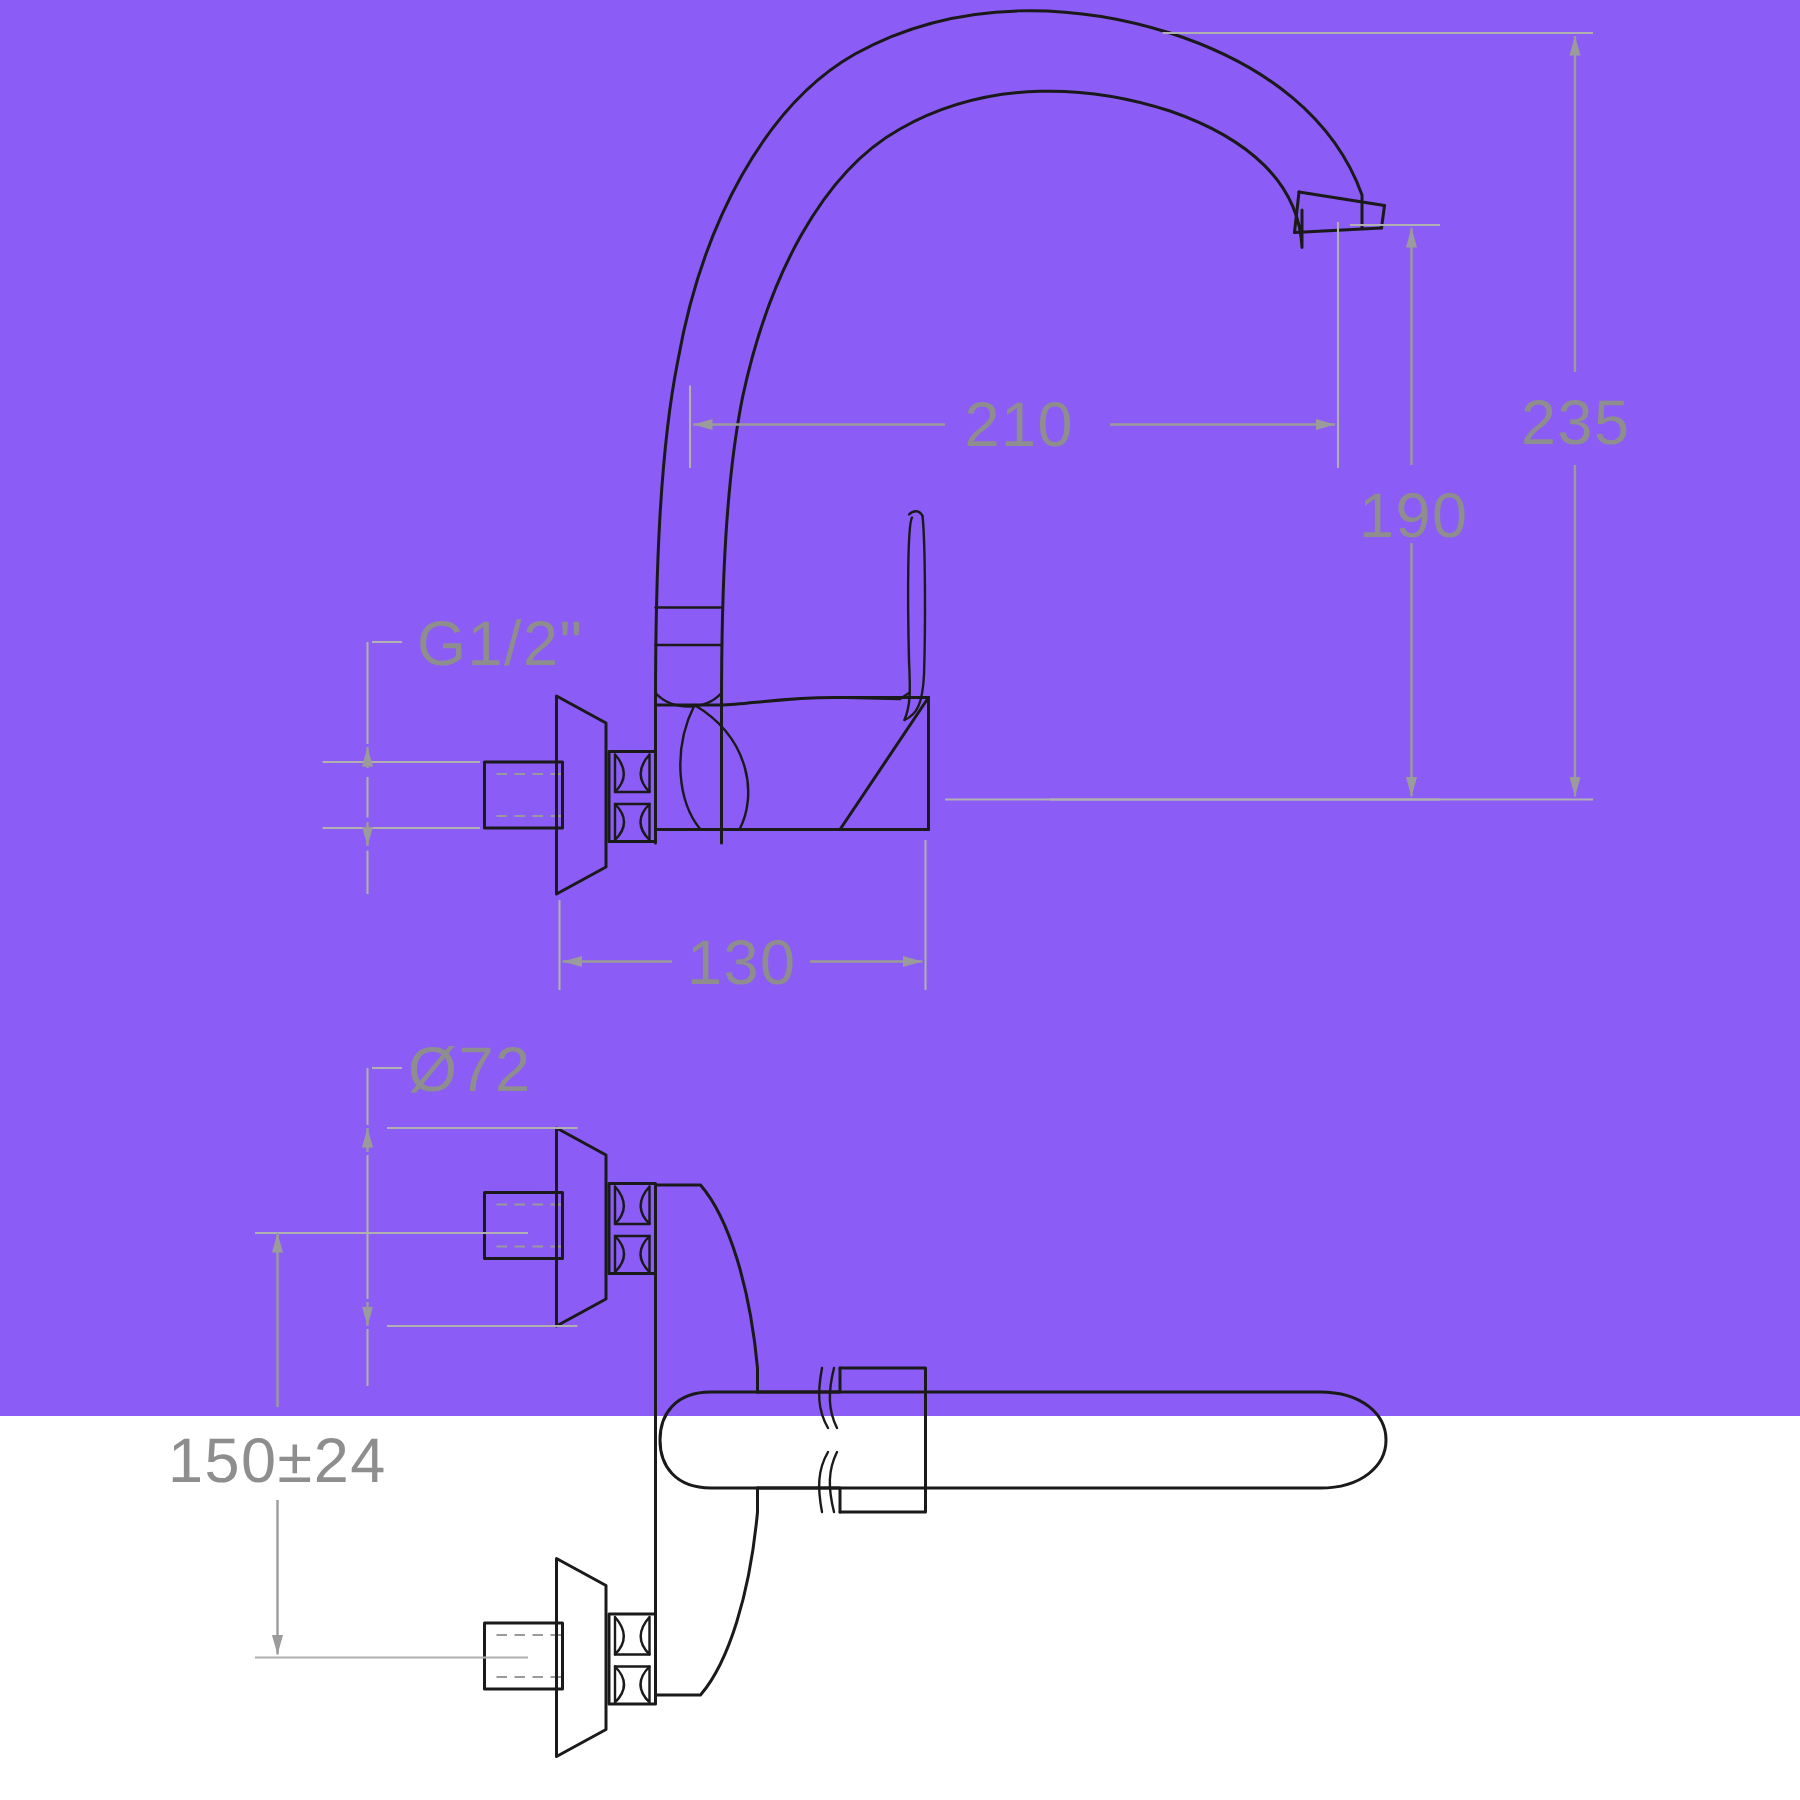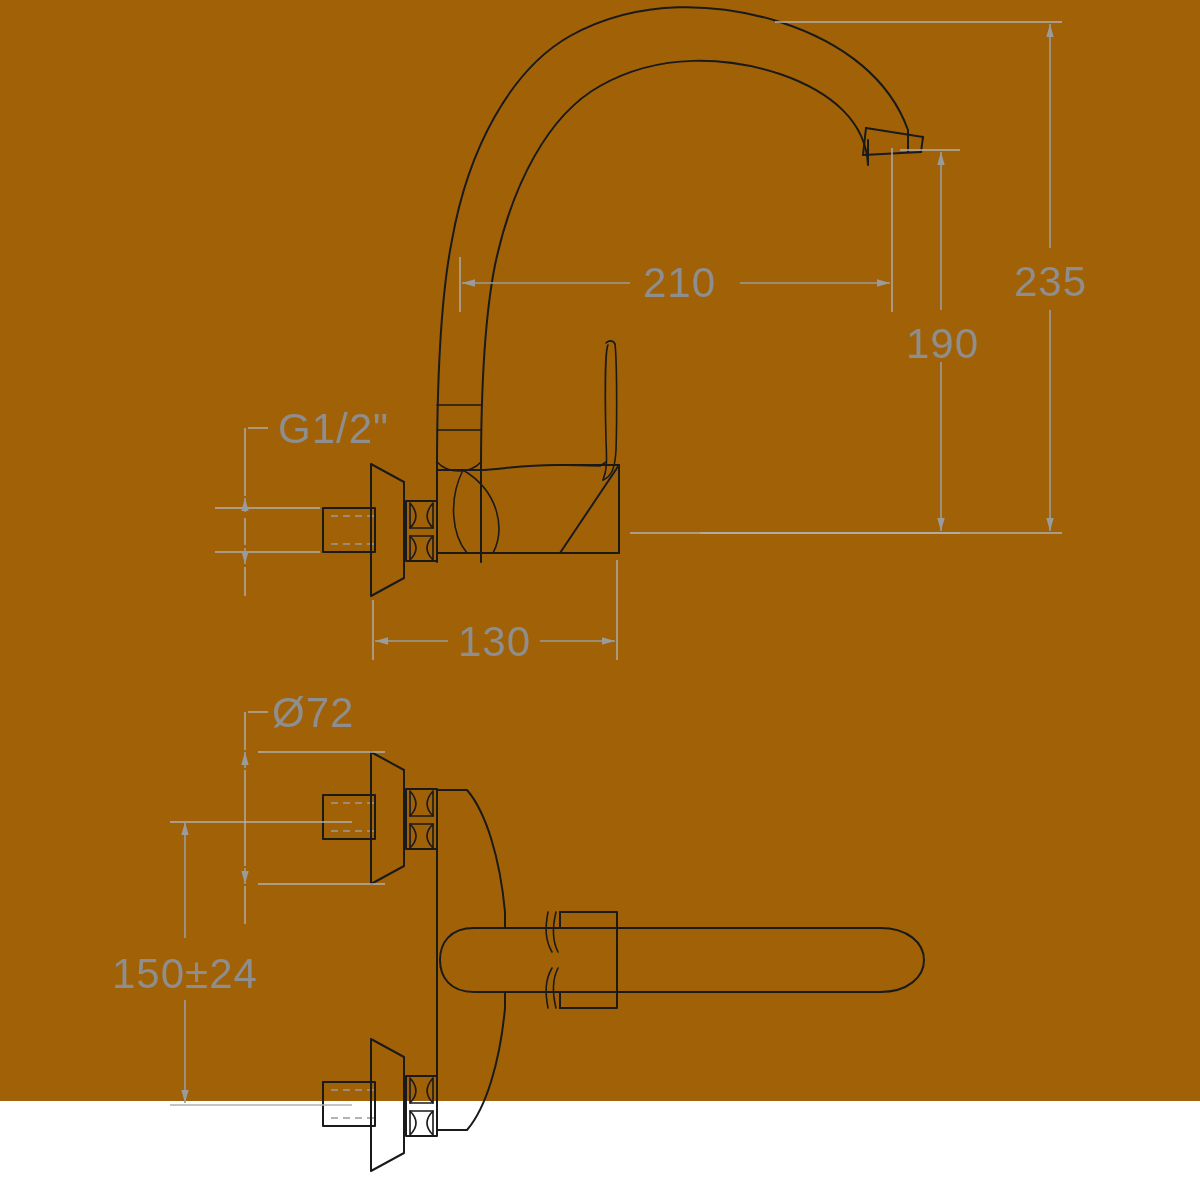--- a/index.html
+++ b/index.html
@@ -9,22 +9,22 @@
   }
   body {
     width: 1200px;
     height: 1200px;
     font-family: "Liberation Sans", sans-serif;
     overflow: hidden;
   }
   #drawing-root {
     position: relative;
     width: 1200px;
-    height: 1101px;
-    background: #a16207;
+    height: 944px;
+    background: #8b5cf6;
   }
   svg#technical-drawing {
     display: block;
     width: 1200px;
     height: 1200px;
   }
   .part-line {
     fill: none;
     stroke: #1a1a1a;
     stroke-width: 2;

